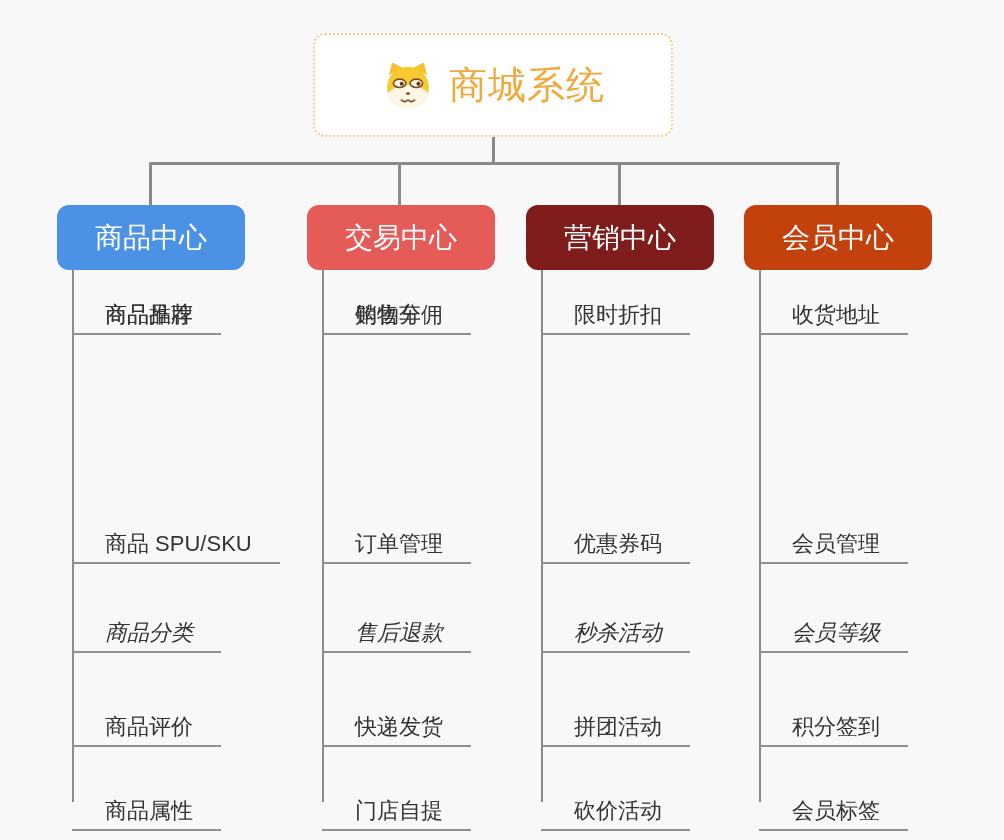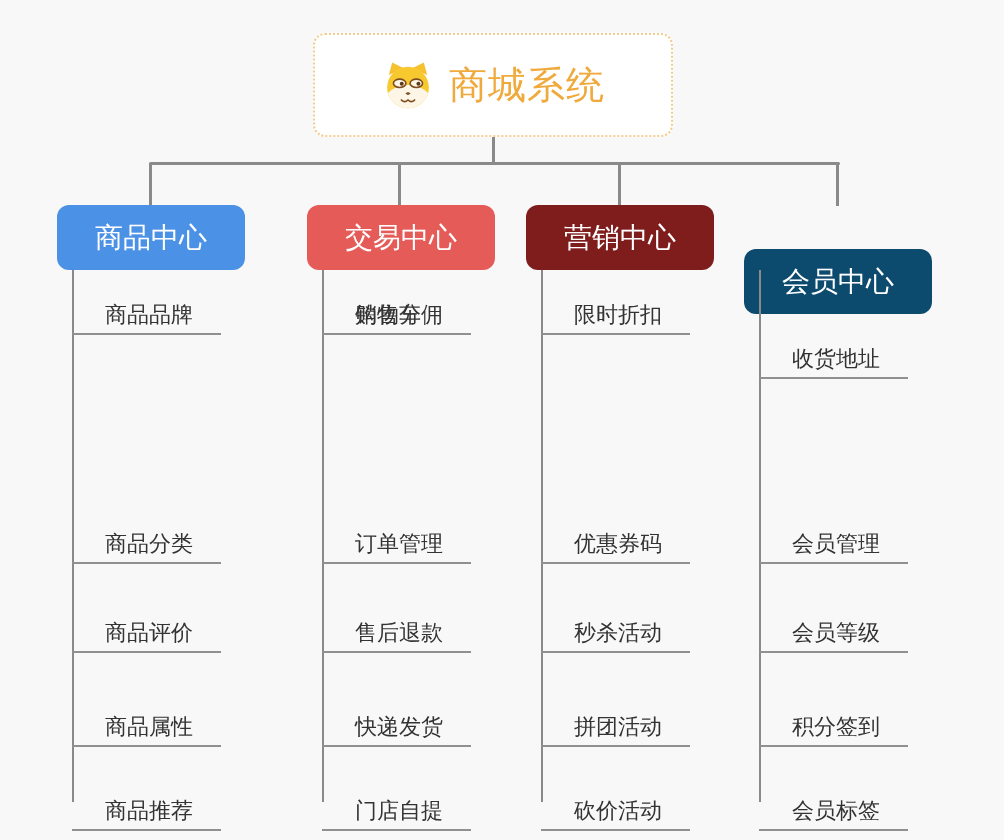--- a/index.html
+++ b/index.html
@@ -47,21 +47,21 @@
     position:absolute;left:15px;
     white-space:nowrap;
     font-size:22px;color:#333333;line-height:32px;
     padding:0 28px 2px 33px;
     border-bottom:2px solid #909090;
     margin-top:29px;
   }
   .leaf:nth-of-type(1){top:116px;}
   .leaf:nth-of-type(2){top:205px;}
   .leaf:nth-of-type(3){top:294px;}
-  .leaf:nth-of-type(4){top:383px;}
+  .leaf:nth-of-type(4){top:383px;font-style:italic;}
   .leaf:nth-of-type(5){top:477px;}
   .leaf:nth-of-type(6){top:561px;}
 </style>
 </head>
 <body>
 
 <div class="canvas">
 
   <div class="conn root-stub"></div>
   <div class="conn bus"></div>
@@ -92,20 +92,21 @@
       <path d="M29 40 Q32 44 35 40 Q32 37.5 29 40 Z" fill="#7d4f22"></path>
 
       <path d="M24 48 Q28 52 32 48 Q36 52 40 48" fill="none" stroke="#7d4f22" stroke-width="2" stroke-linecap="round"></path>
     </svg>
     <span class="root-title">商城系统</span>
   </div>
 
   <div class="branch branch-0">
     <div class="branch-header" style="background: rgb(75, 145, 229);">商品中心</div>
     <div class="spine"></div>
+    <div class="leaf">商品 SPU/SKU</div>
     <div class="leaf">商品分类</div>
     <div class="leaf">商品评价</div>
     <div class="leaf">商品属性</div>
     <div class="leaf">商品推荐</div>
     <div class="leaf">商品品牌</div>
   </div>
 
   <div class="branch branch-1">
     <div class="branch-header" style="background: rgb(228, 91, 87);">交易中心</div>
     <div class="spine"></div>
@@ -121,21 +122,21 @@
     <div class="branch-header" style="background: #7f1d1d;">营销中心</div>
     <div class="spine"></div>
     <div class="leaf">优惠券码</div>
     <div class="leaf">秒杀活动</div>
     <div class="leaf">拼团活动</div>
     <div class="leaf">砍价活动</div>
     <div class="leaf">限时折扣</div>
   </div>
 
   <div class="branch branch-3">
-    <div class="branch-header" style="background: #0c4a6e; margin-top: 44px;">会员中心</div>
+    <div class="branch-header" style="background: #c2410c;">会员中心</div>
     <div class="spine"></div>
     <div class="leaf">会员管理</div>
     <div class="leaf">会员等级</div>
     <div class="leaf">积分签到</div>
     <div class="leaf">会员标签</div>
     <div class="leaf">收货地址</div>
   </div>
 
 </div>
 

